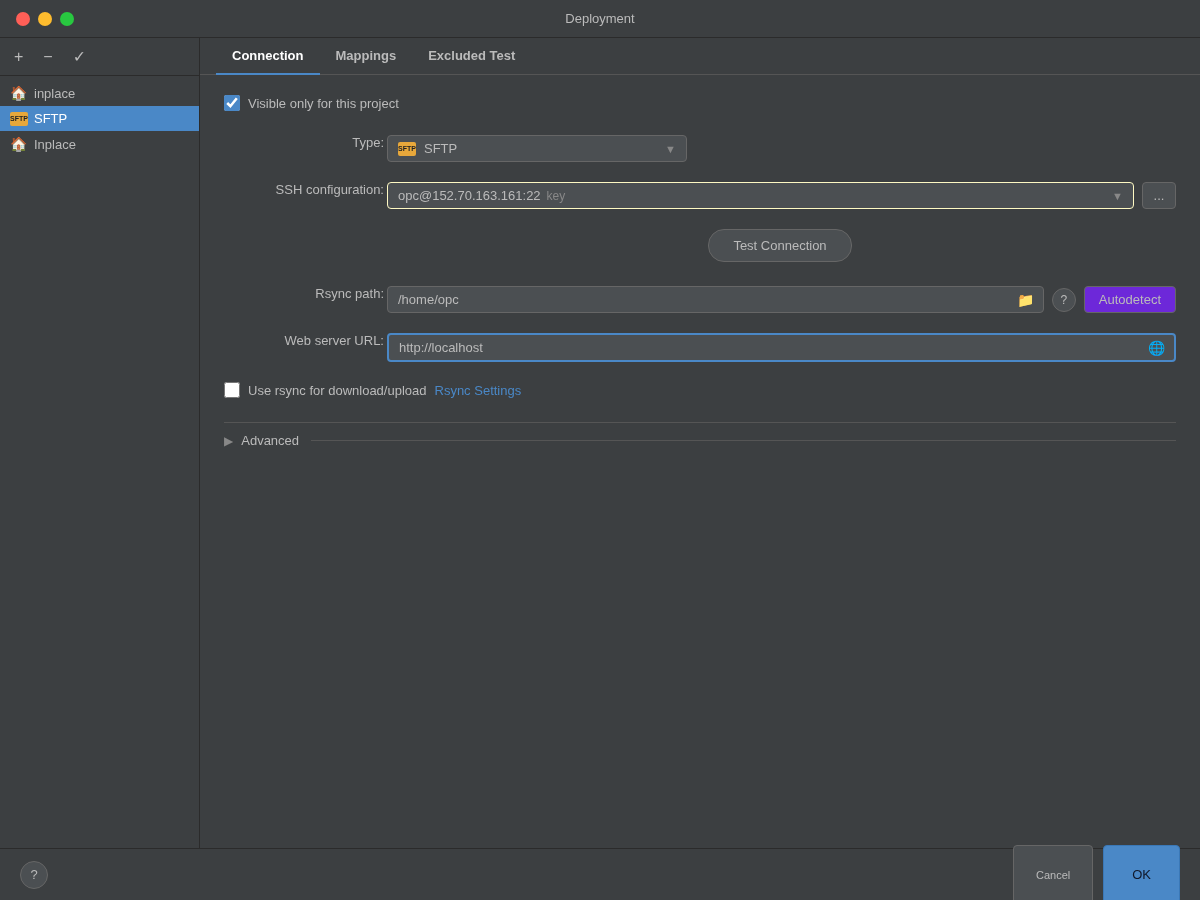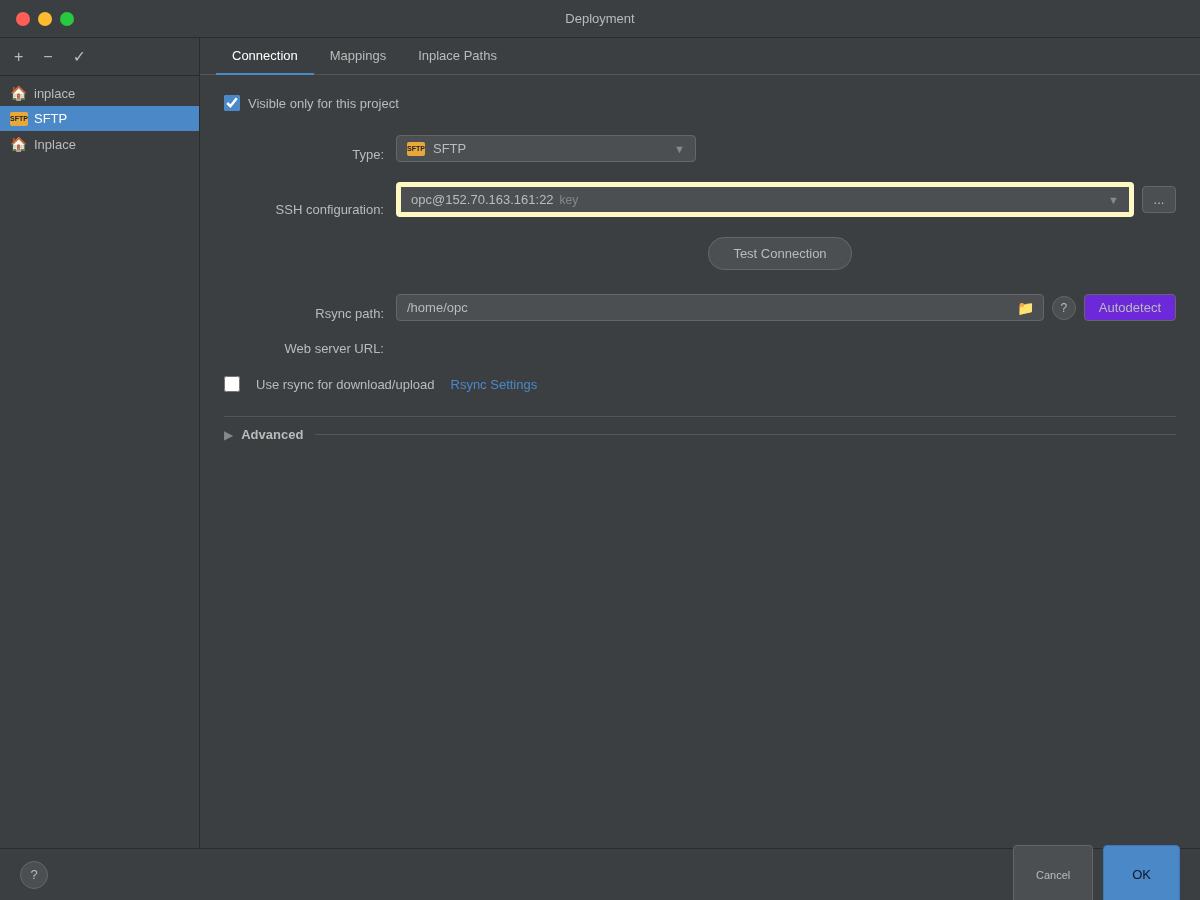--- a/index.html
+++ b/index.html
@@ -120,20 +120,21 @@
       background: #3c3f41;
       overflow: hidden;
     }
 
     
     .tabs {
       display: flex;
       border-bottom: 1px solid #555;
       padding: 0 16px;
       background: #3c3f41;
+      font-weight: bold;
     }
     .tab {
       padding: 10px 16px;
       cursor: pointer;
       color: #bbbbbb;
       font-size: 13px;
       border-bottom: 2px solid transparent;
       margin-bottom: -1px;
     }
     .tab.active {
@@ -162,23 +163,23 @@
       accent-color: #4a88c7;
     }
     .checkbox-label {
       color: #bbbbbb;
       font-size: 13px;
     }
 
     
     .field-row {
       display: flex;
-      align-items: flex-end;
+      align-items: flex-start;
       margin-bottom: 20px;
-      gap: 12px;
+      gap: 3px;
     }
     .field-label {
       color: #bbbbbb;
       font-size: 13px;
       width: 160px;
       text-align: right;
       flex-shrink: 0;
     }
     .field-control {
       flex: 1;
@@ -216,21 +217,21 @@
     
     .ssh-row {
       display: flex;
       align-items: center;
       gap: 8px;
       flex: 1;
     }
     .ssh-dropdown {
       flex: 1;
       background: #4b4f52;
-      border: 5px solid #fef9c3;
+      border: 1px solid #fef9c3;
       border-radius: 4px;
       padding: 5px 10px;
       color: #bbbbbb;
       font-size: 13px;
       display: flex;
       align-items: center;
       justify-content: space-between;
       cursor: pointer;
     }
     .ssh-dropdown-inner {
@@ -344,21 +345,21 @@
     .url-icon {
       padding: 0 8px;
       color: #888;
       font-size: 14px;
     }
 
     
     .rsync-row {
       display: flex;
       align-items: center;
-      gap: 16px;
+      gap: 8px;
       margin-bottom: 24px;
       margin-left: 0;
     }
     .rsync-row input[type="checkbox"] {
       width: 16px;
       height: 16px;
       cursor: pointer;
     }
     .rsync-label {
       color: #bbbbbb;
@@ -380,21 +381,21 @@
       padding: 10px 0;
       border-top: 1px solid #555;
     }
     .advanced-arrow {
       color: #888;
       font-size: 12px;
     }
     .advanced-label {
       color: #bbbbbb;
       font-size: 13px;
-      font-weight: 700;
+      font-weight: 400;
     }
     .advanced-line {
       flex: 1;
       height: 1px;
       background: #555;
       margin-left: 4px;
     }
 
     
     .bottom-bar {
@@ -486,21 +487,21 @@
   <div class="content-area">
 
     <div class="tabs">
       <div class="tab active">
         <span>Connection</span>
       </div>
       <div class="tab">
         <span>Mappings</span>
       </div>
       <div class="tab">
-        <span>Inplace Paths</span>
+        <span>Excluded Test</span>
       </div>
     </div>
 
     <div class="form-area">
 
       <div class="checkbox-row">
         <input type="checkbox" checked="" style="">
         <span class="checkbox-label">Visible only for this project</span>
       </div>
 
@@ -546,20 +547,26 @@
               <span class="input-icon">📁</span>
             </div>
             <button class="help-btn">?</button>
             <button class="btn-autodetect">Autodetect</button>
           </div>
         </div>
       </div>
 
       <div class="field-row">
         <span class="field-label">Web server URL:</span>
+        <div class="field-control">
+          <div class="url-control">
+            <input type="text" value="http://localhost" style="">
+            <span class="url-icon">🌐</span>
+          </div>
+        </div>
       </div>
 
       <div class="rsync-row">
         <input type="checkbox" style="">
         <span class="rsync-label">Use rsync for download/upload</span>
         <a class="rsync-link">Rsync Settings</a>
       </div>
 
       <div class="advanced-row">
         <span class="advanced-arrow">▶</span>

